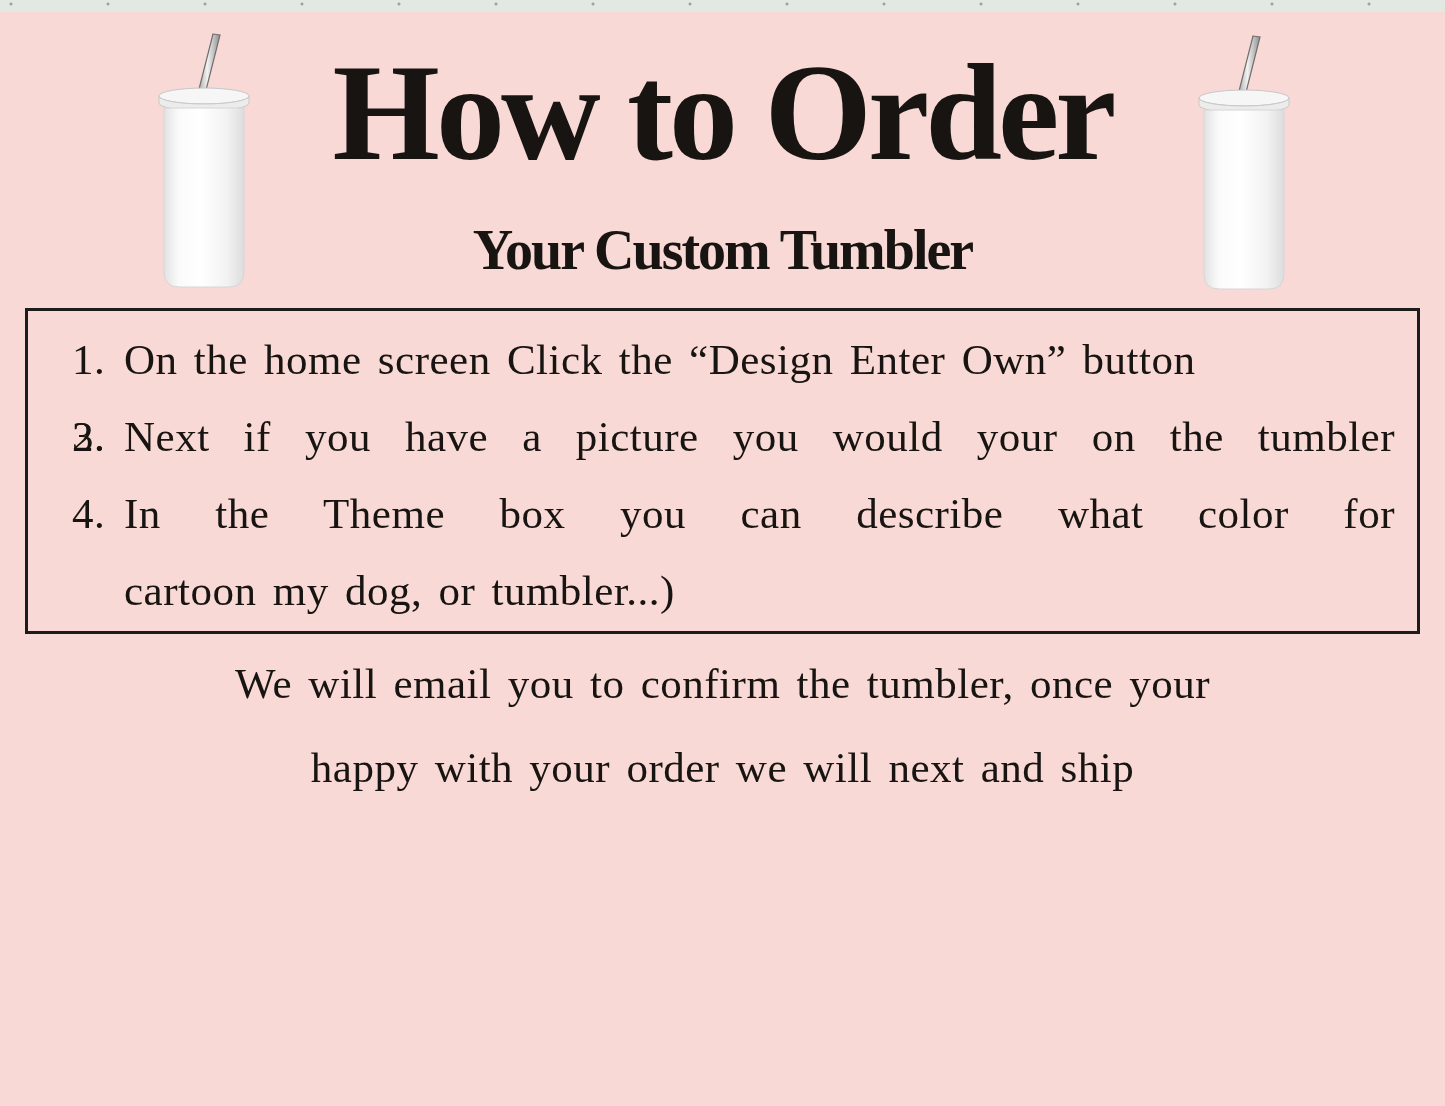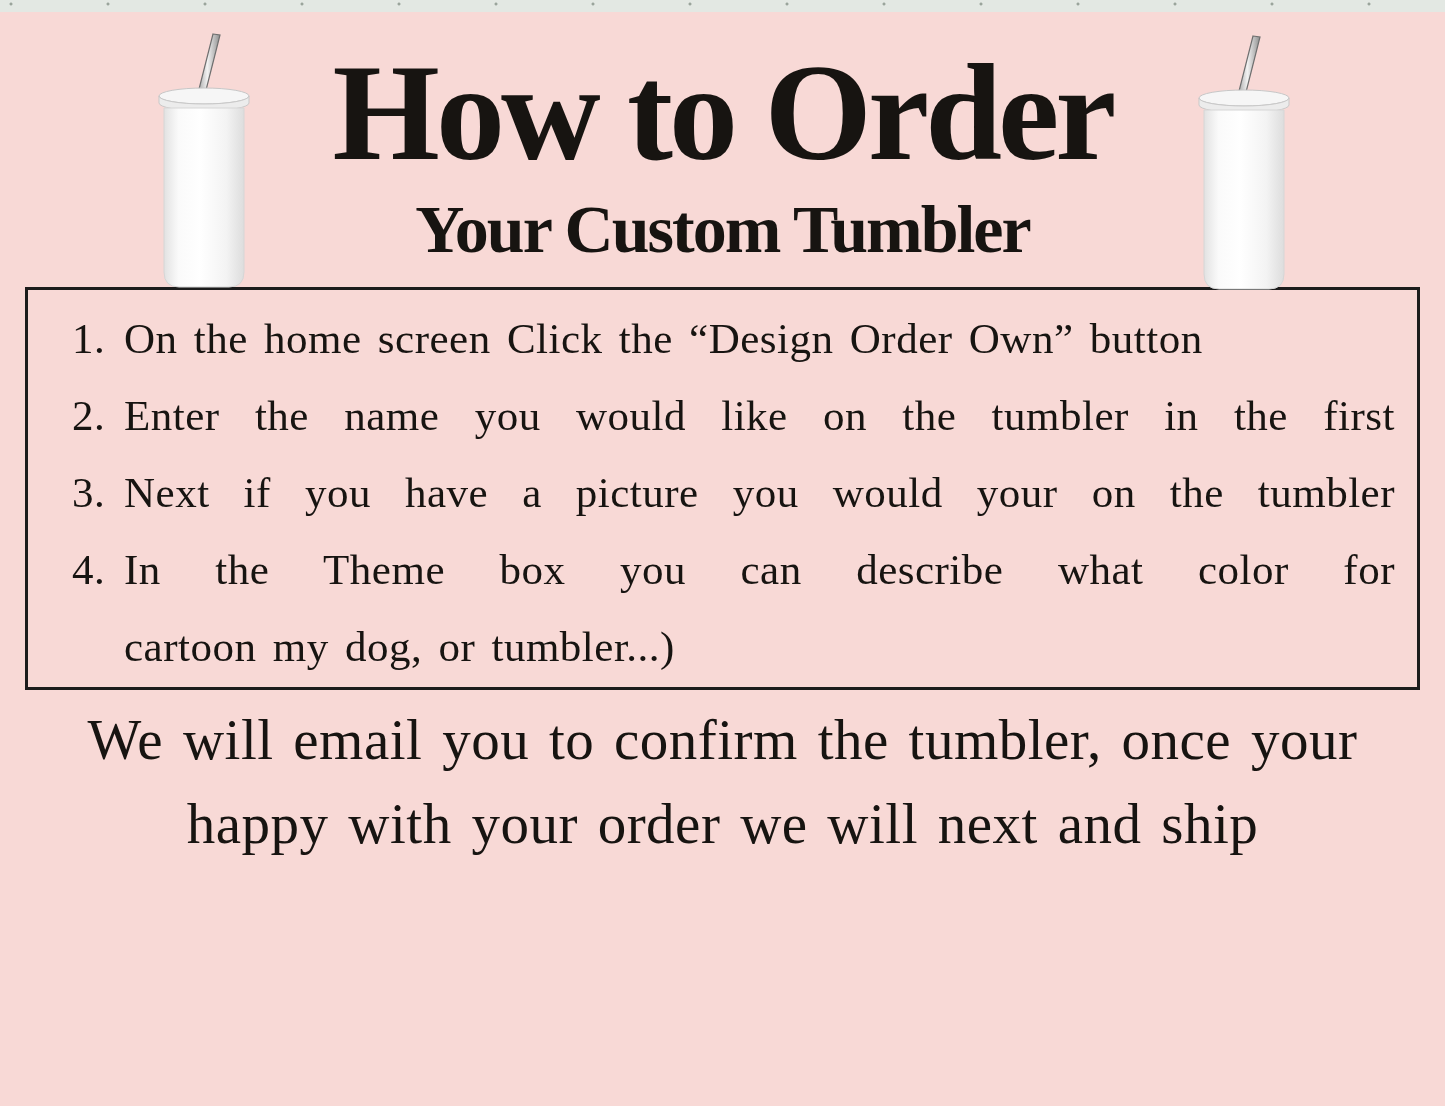--- a/index.html
+++ b/index.html
@@ -26,43 +26,43 @@
       radial-gradient(circle at 63px 8px, #b6c0b8 1px, transparent 1.6px),
       radial-gradient(circle at 38px 2px, #cdd5ce 1px, transparent 1.5px);
     background-size:97px 12px, 53px 12px, 31px 12px;
   }
   .header{position:relative;text-align:center;padding-top:40px;}
   .title{
     font-size:138px;line-height:145px;font-weight:bold;
     letter-spacing:-4px;white-space:nowrap;
   }
   .subtitle{
-    font-size:68px;line-height:88px;font-weight:bold;
-    letter-spacing:-2px;margin-top:0;white-space:nowrap;
+    font-size:56px;line-height:88px;font-weight:bold;
+    letter-spacing:-2px;margin-top:21px;white-space:nowrap;
   }
   .tumbler{position:absolute;width:96px;height:258px;}
   .tumbler-left{left:156px;top:32px;}
   .tumbler-right{left:1196px;top:34px;}
   .tumbler svg{width:100%;height:100%;display:block;}
 
   .instructions{
     width:1395px;margin:14px auto 0 auto;
     border:3px solid var(--border);
     padding:10px 22px 2px 44px;
     font-size:43px;line-height:77px;
     letter-spacing:0.5px;word-spacing:5px;
   }
   .item{position:relative;padding-left:52px;}
   .item .num{position:absolute;left:0;top:0;line-height:77px;}
   .line{line-height:77px;}
   .line.just{text-align:justify;text-align-last:justify;}
 
   .footer{
     margin-top:8px;text-align:center;
-    font-size:57px;line-height:84px;
+    font-size:43px;line-height:84px;
     letter-spacing:0.5px;word-spacing:5px;
   }
 </style>
 </head>
 <body>
 
 <div class="poster">
   <div class="top-strip"></div>
 
   <header class="header">
@@ -98,25 +98,24 @@
         <ellipse cx="48" cy="64" rx="45" ry="8" fill="#f6f6f6" stroke="#c7c7c7" stroke-width="1"></ellipse>
         <path d="M3 64 a45 8 0 0 0 90 0 v7 a45 8 0 0 1 -90 0 z" fill="#ececec" stroke="#c9c9c9" stroke-width="1"></path>
         <path d="M8 76 H88 V240 Q88 255 73 255 H23 Q8 255 8 240 Z" fill="url(#bodyGrad)" stroke="#d6d6d6" stroke-width="1"></path>
       </svg>
     </div>
   </header>
 
   <section class="instructions">
     <div class="item">
       <span class="num">1.</span>
-      <div class="line">On the home screen Click the “Design Order Own” button</div>
+      <div class="line">On the home screen Click the “Design Enter Own” button</div>
     </div>
     <div class="item">
       <span class="num">2.</span>
-      <div class="line just">Enter the name you would like on the tumbler in the first</div>
     </div>
     <div class="item">
       <span class="num">3.</span>
       <div class="line just">Next if you have a picture you would your on the tumbler</div>
     </div>
     <div class="item">
       <span class="num">4.</span>
       <div class="line just">In the Theme box you can describe what color for</div>
       <div class="line">cartoon my dog, or tumbler...)</div>
     </div>

